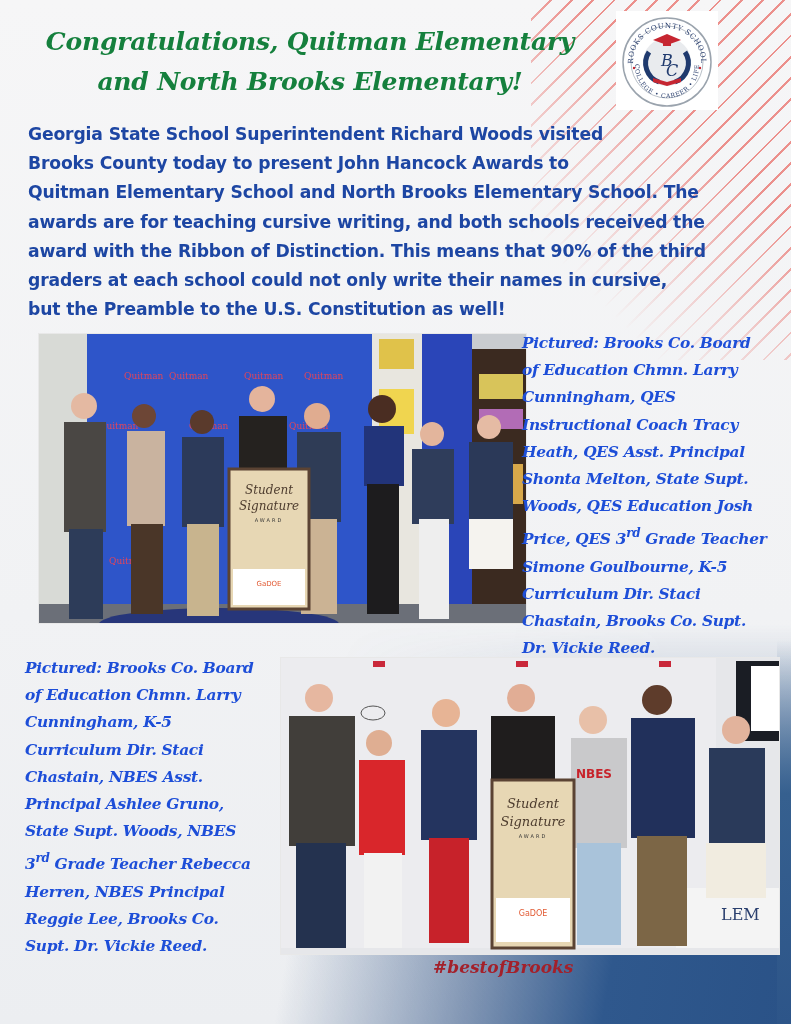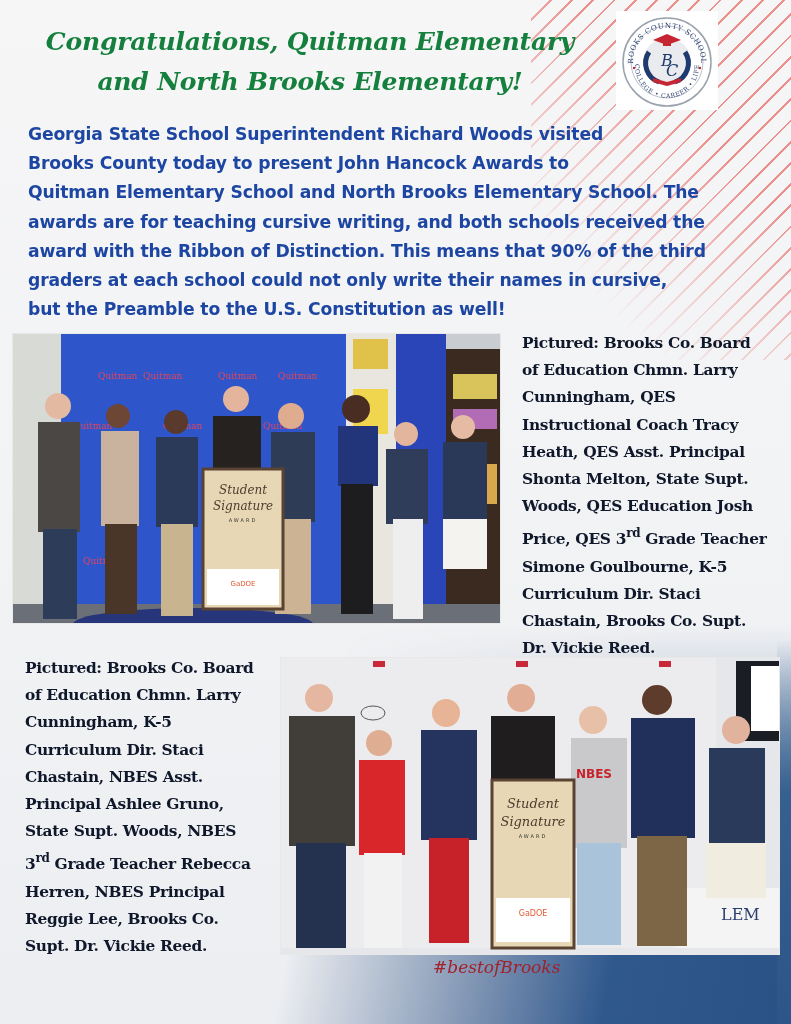--- a/index.html
+++ b/index.html
@@ -41,34 +41,34 @@
     background: #fff; display: flex; align-items: center; justify-content: center;
   }
   .intro {
     position: absolute; left: 28px; top: 120px; width: 744px;
     text-align: left; color: #1d46a3; font-weight: bold;
     font-size: 17.2px; line-height: 29.2px; letter-spacing: -0.15px;
   }
   .photo {
     position: absolute; overflow: hidden; border: 1px solid #e8e8e8;
   }
-  .photo1 { left: 12px; top: 333px; width: 489px; height: 291px; }
+  .photo1 { left: 38px; top: 333px; width: 489px; height: 291px; }
   .photo2 { left: 280px; top: 657px; width: 500px; height: 298px; }
   .caption {
-    position: absolute; color: #0f172a;
-    font-family: "DejaVu Serif", serif; font-weight: bold;
+    position: absolute; color: #1d4ed8;
+    font-family: "DejaVu Serif", serif; font-style: italic; font-weight: bold;
     font-size: 15.4px; line-height: 27.2px; letter-spacing: -0.3px;
   }
   .caption1 { left: 522px; top: 330px; width: 266px; }
   .caption2 { left: 25px; top: 655px; width: 254px; }
   .caption .line { display: block; white-space: nowrap; }
   sup { font-size: 12px; vertical-align: 7px; }
   .hashtag {
     position: absolute; left: 433px; top: 957px;
-    color: #a3202a; font-family: "DejaVu Serif", serif; font-style: italic; font-weight: normal;
+    color: #a3202a; font-family: "DejaVu Serif", serif; font-style: italic; font-weight: bold;
     font-size: 17px;
   }
 </style>
 </head>
 <body>
 
 <div class="stripes"></div>
 <div class="blue-corner"></div>
 <div class="blue-edge"></div>
 

